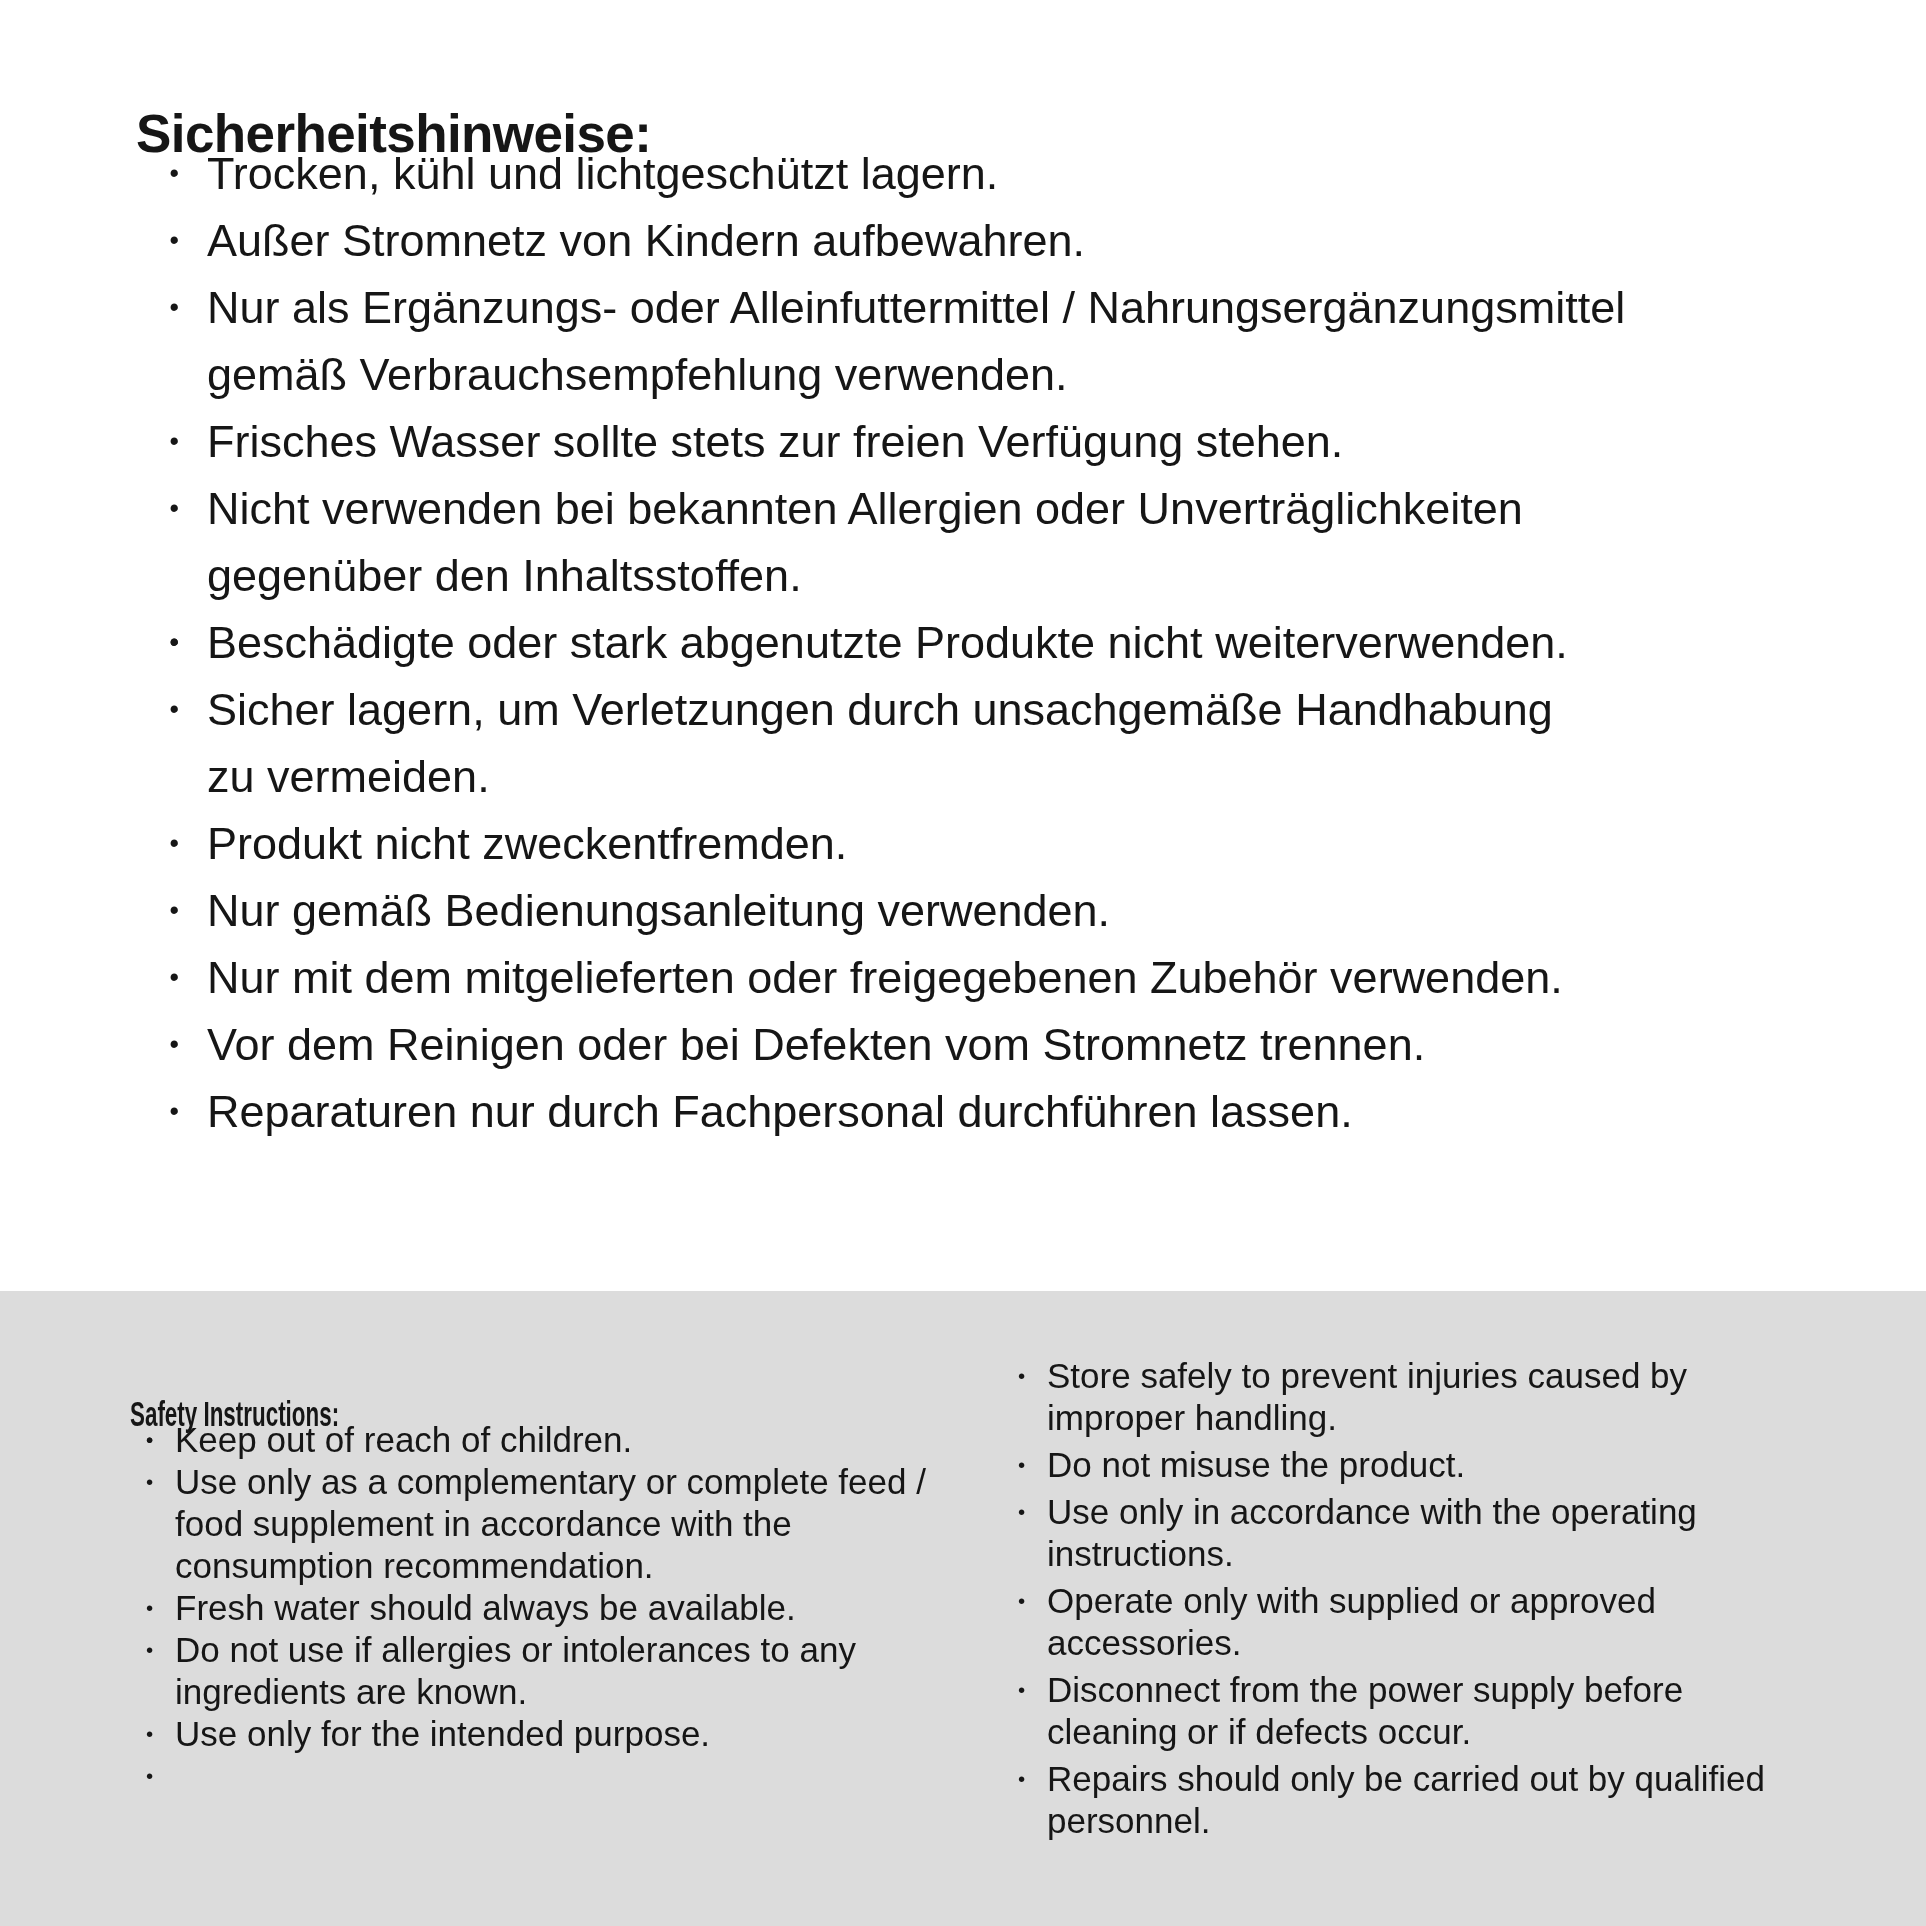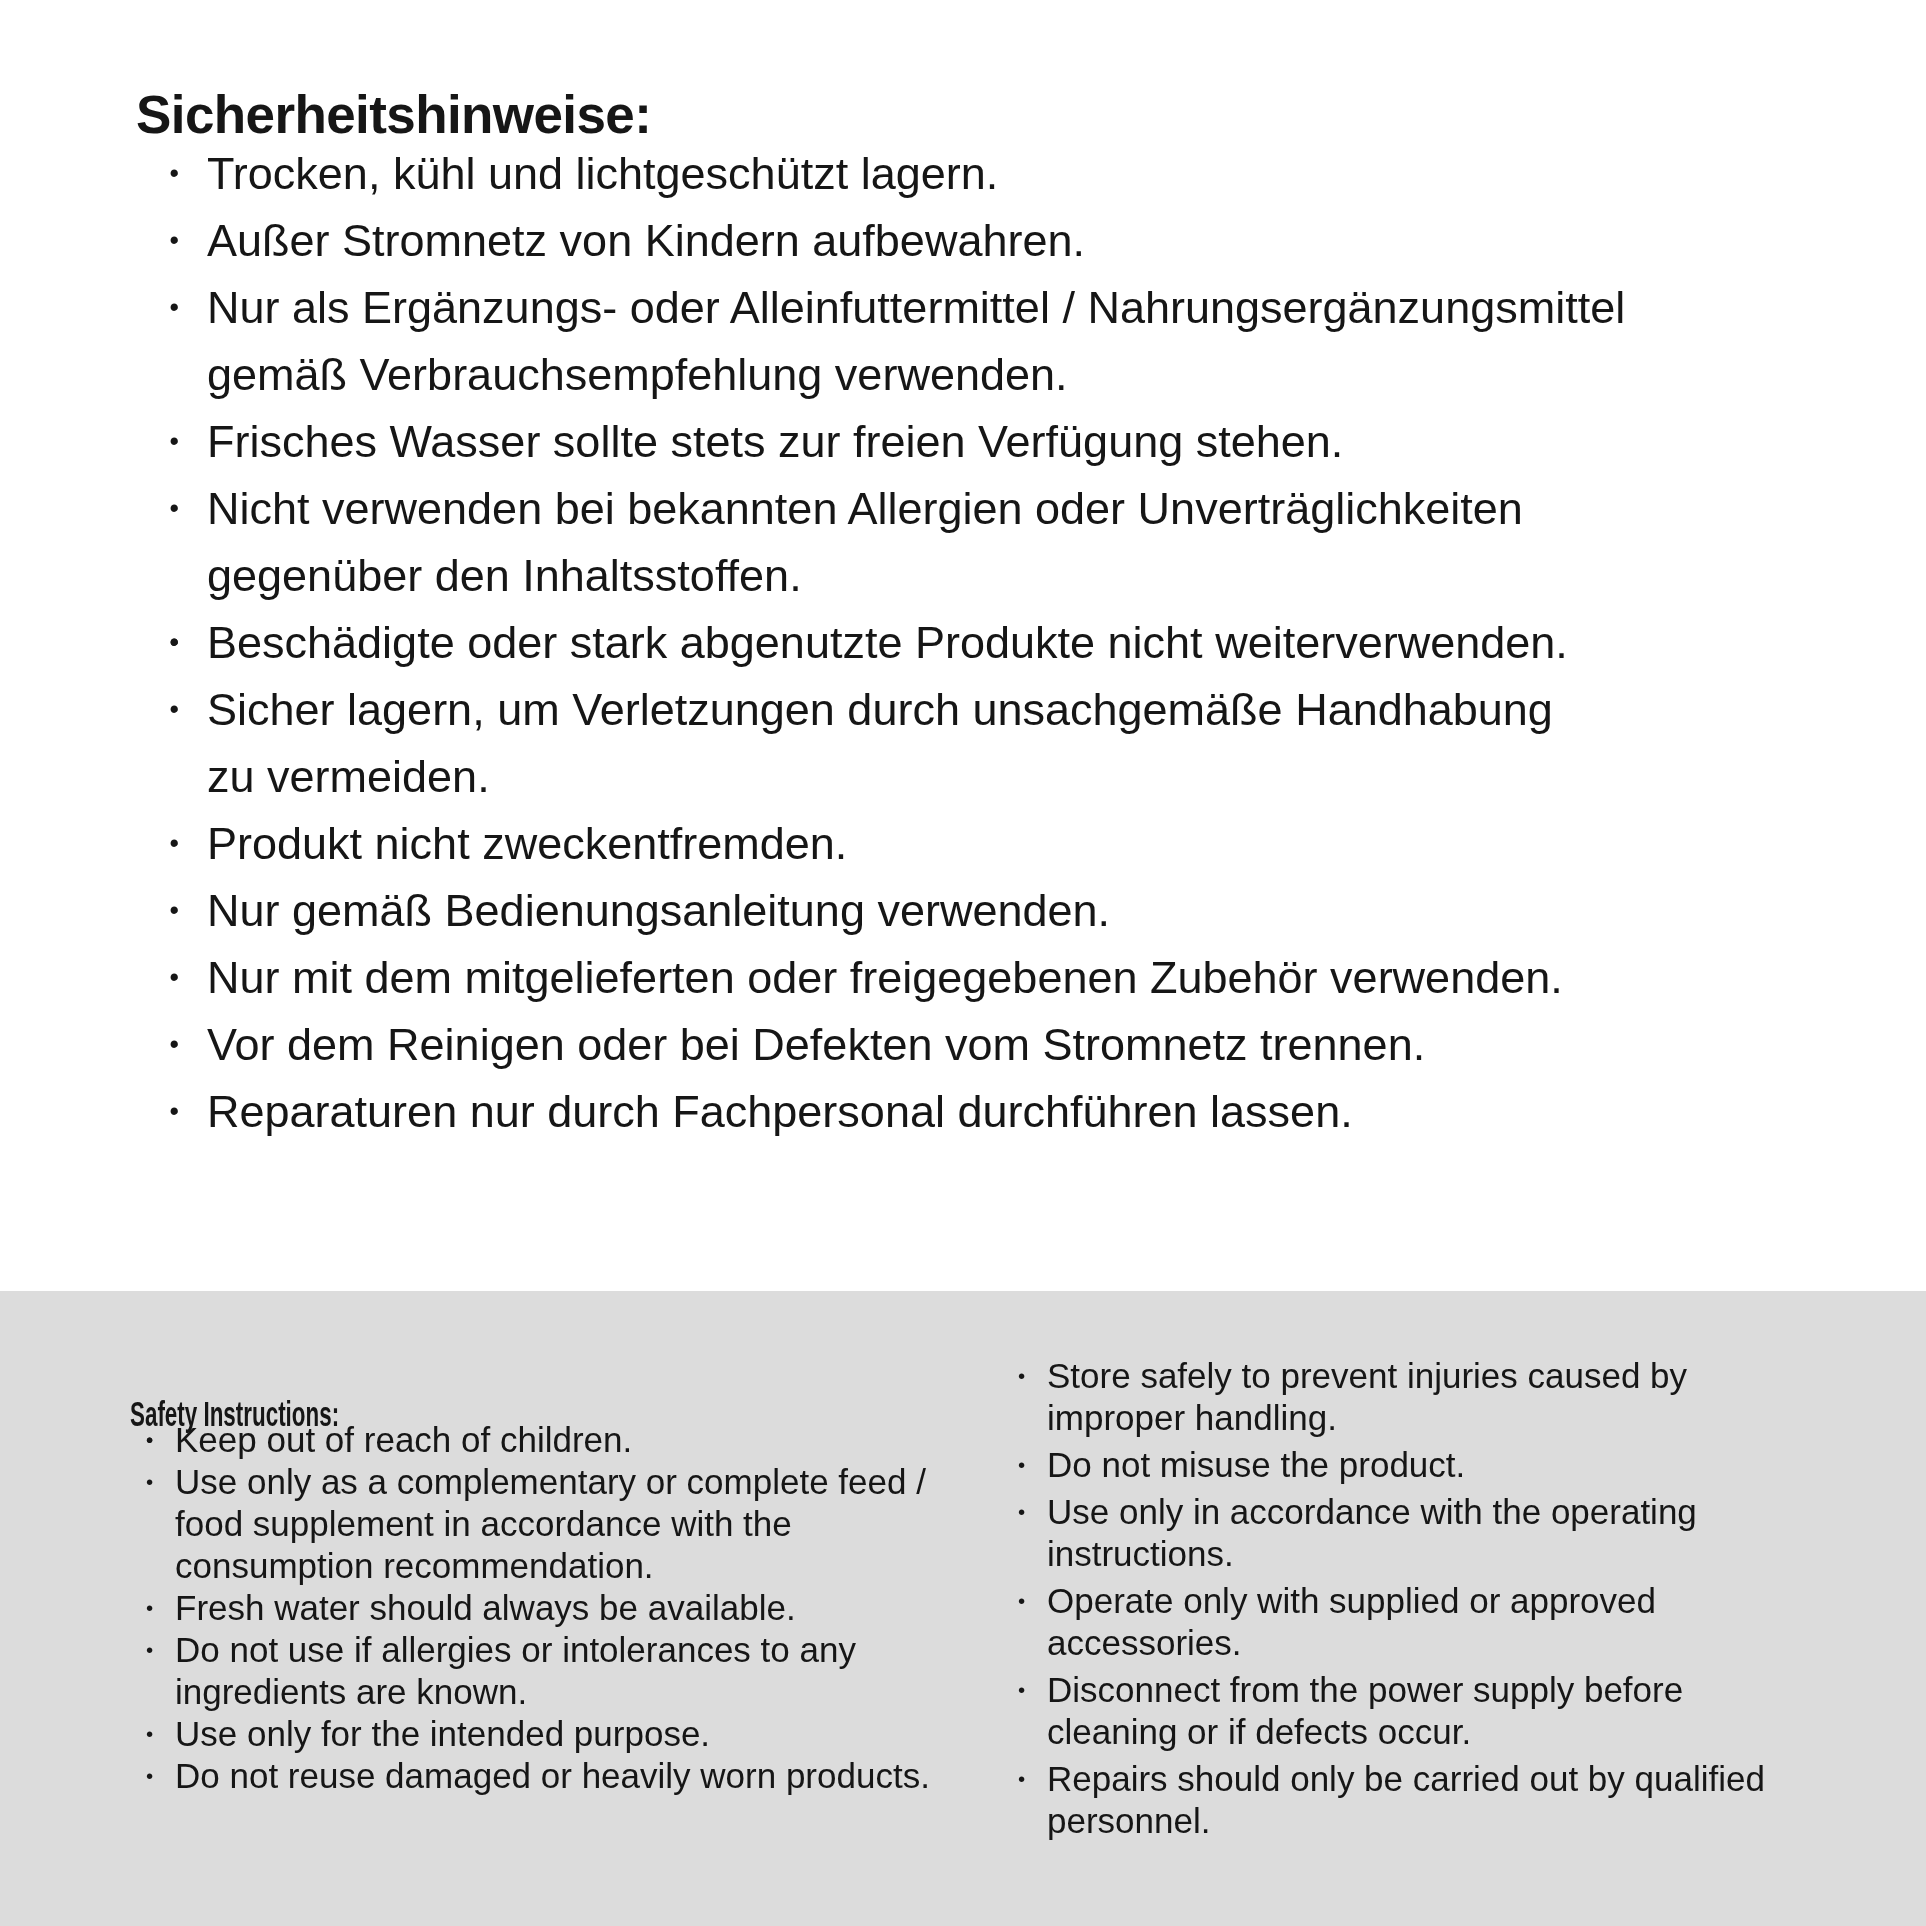--- a/index.html
+++ b/index.html
@@ -6,21 +6,21 @@
   body{
     position:relative;
     width:1926px;height:1926px;
     background:#ffffff;
     font-family:"Liberation Sans", sans-serif;
     color:#161616;
     overflow:hidden;
   }
   
   .de-title{
-    position:absolute;left:136px;top:49px;
+    position:absolute;left:136px;top:68px;
     font-size:53px;font-weight:700;letter-spacing:-0.6px;
     line-height:1.15;white-space:nowrap;
   }
   .de-list{
     position:absolute;left:140px;top:140px;width:1682px;
     list-style:none;margin:0;padding:0;
     font-size:45px;line-height:67px;
   }
   .de-list li{position:relative;padding-left:67px;}
   .de-list .item-text{white-space:pre-line;}
@@ -160,21 +160,20 @@
 ingredients are known.</span>
       </li>
 
       <li>
         <span class="marker">•</span>
         <span class="item-text">Use only for the intended purpose.</span>
       </li>
 
       <li>
         <span class="marker">•</span>
-        <span class="item-text">Do not reuse damaged or heavily worn products.</span>
       </li>
     </ul>
 
   <ul class="en-col en-col-right">
 
       <li>
         <span class="marker">•</span>
         <span class="item-text">Store safely to prevent injuries caused by
 improper handling.</span>
       </li>

